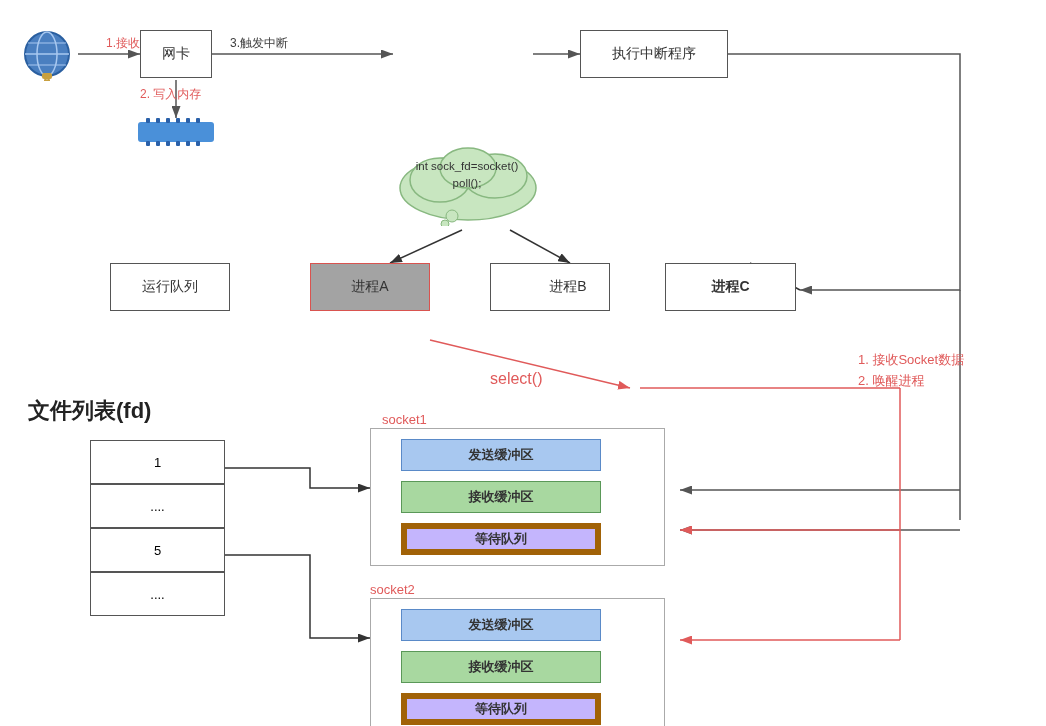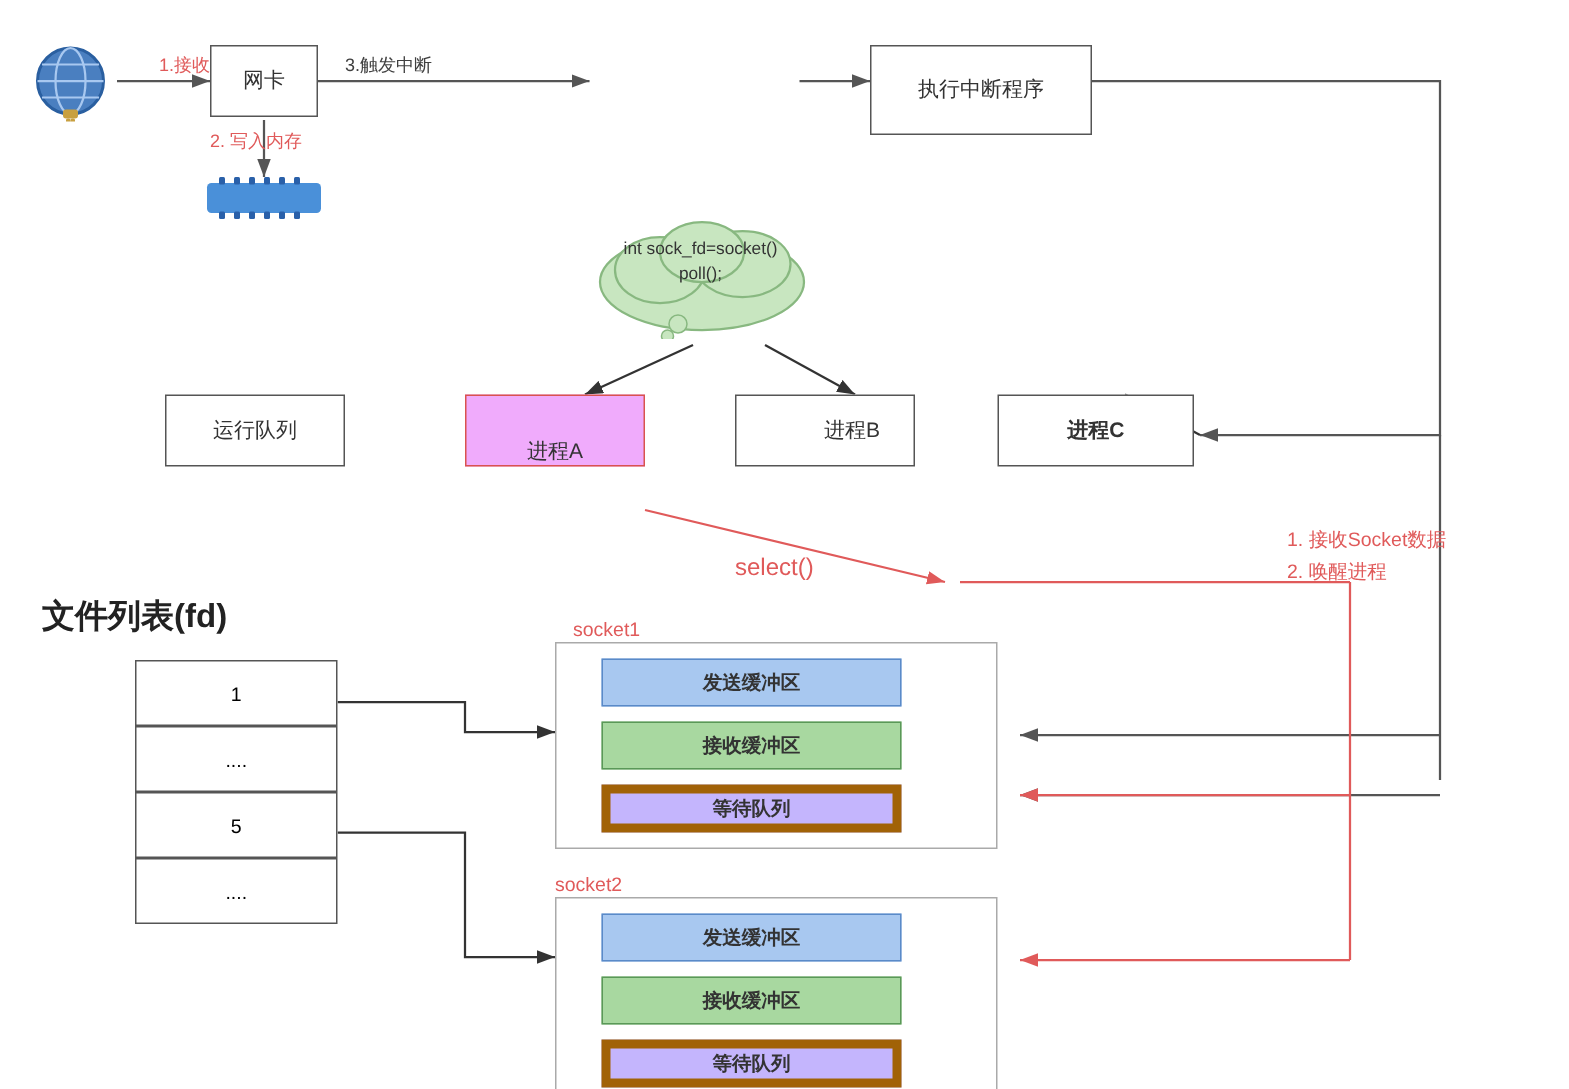--- a/index.html
+++ b/index.html
@@ -27,23 +27,22 @@
       font-size: 14px;
       color: #333;
     }
     .box-cpu {
       border: 2px solid #e05a5a;
       color: #e05a5a;
       font-size: 22px;
       font-weight: bold;
     }
     .box-pink {
-      background: #f0abfc;
+      background: #a3a3a3;
       border-color: #d9534f;
-      align-items: flex-end;
     }
     
     .arrow-label {
       position: absolute;
       font-size: 12px;
       color: #555;
     }
     .arrow-label-red {
       color: #e05a5a;
     }
@@ -175,21 +174,21 @@
 
   <div class="arrow-label" style="left:78px;top:35px;font-size:12px;color:#e05a5a;margin-left:28px;">1.接收数据</div>
 
   <div class="box" style="left:140px;top:30px;width:72px;height:48px;">
     <span>网卡</span>
   </div>
 
   <div class="arrow-label" style="left:230px;top:35px;font-size:12px;color:#404040;">3.触发中断</div>
 
 
-  <div class="box" style="left:580px;top:30px;width:148px;height:60px;">
+  <div class="box" style="left:580px;top:30px;width:148px;height:48px;">
     <span>执行中断程序</span>
   </div>
 
   <div class="arrow-label" style="left:140px;top:86px;font-size:12px;color:#e05a5a;">2. 写入内存</div>
 
   <div style="position:absolute;left:138px;top:118px;width:76px;height:28px;">
     <div style="position:absolute;top:4px;left:0;width:76px;height:20px;background:#4a90d9;border-radius:3px;"></div>
 
     <div style="position:absolute;top:0;left:8px;width:4px;height:5px;background:#2a60a9;border-radius:1px;"></div>
     <div style="position:absolute;top:0;left:18px;width:4px;height:5px;background:#2a60a9;border-radius:1px;"></div>

